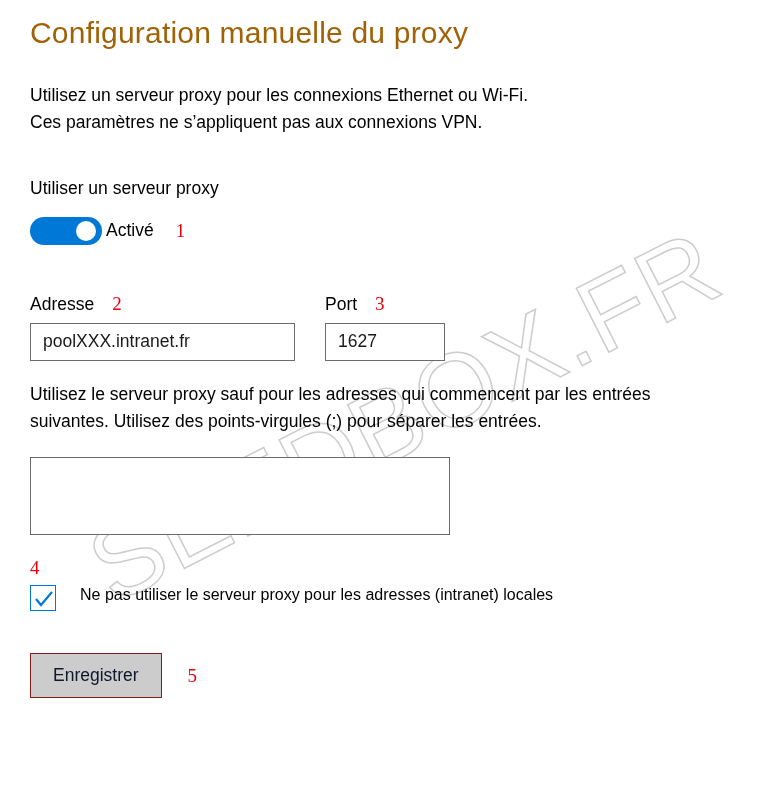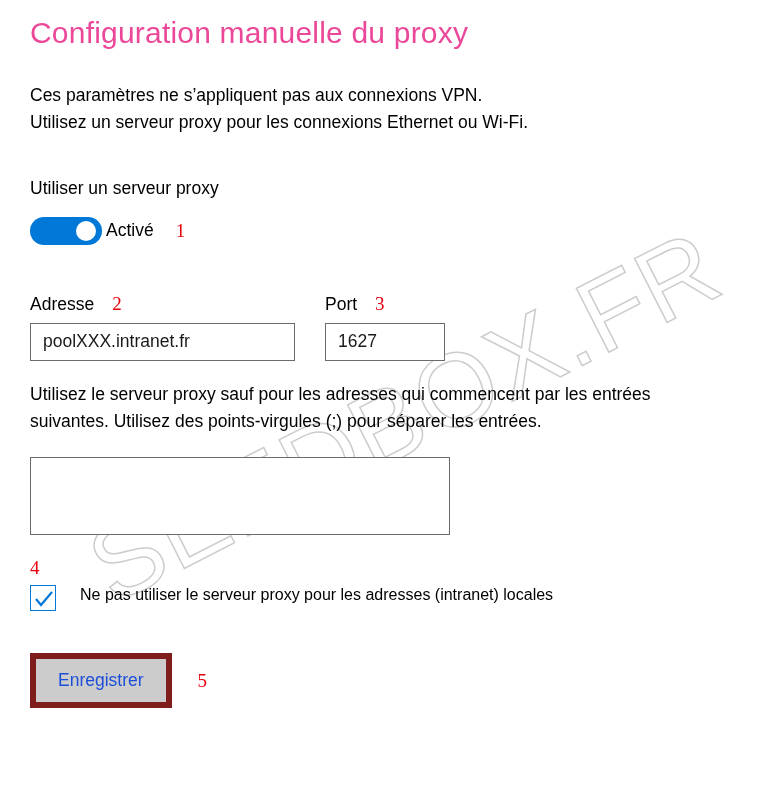--- a/index.html
+++ b/index.html
@@ -49,21 +49,21 @@
     z-index: 10;
     padding: 0 30px;
   }
 
   h1.title {
     font-size: 30px;
     font-weight: 400;
     margin: 0;
     padding-top: 16px;
     letter-spacing: 0.2px;
-    color: #ec4899;
+    color: #a16207;
   }
 
   .intro {
     margin-top: 32px;
     font-size: 17.5px;
     line-height: 1.55;
     max-width: 690px;
   }
 
   .section-label {
@@ -189,43 +189,43 @@
   }
 
   
   .save-row {
     display: flex;
     align-items: center;
     margin-top: 42px;
   }
   .save-button {
     background: #cccccc;
-    border: 6px solid #7f1d1d;
+    border: 1px solid #7f1d1d;
     padding: 11px 22px;
     font-size: 17.5px;
     font-family: "Liberation Sans", sans-serif;
-    color: #1d4ed8;
+    color: #0f172a;
     cursor: pointer;
   }
   .save-row .marker { margin-left: 26px; }
 </style>
 </head>
 <body>
 
 <div class="watermark">
   <span>SEEDBOX.FR</span>
 </div>
 
 <div class="page">
 
   <h1 class="title">Configuration manuelle du proxy</h1>
 
   <div class="intro">
+    <div>Utilisez un serveur proxy pour les connexions Ethernet ou Wi-Fi.</div>
     <div>Ces paramètres ne s’appliquent pas aux connexions VPN.</div>
-    <div>Utilisez un serveur proxy pour les connexions Ethernet ou Wi-Fi.</div>
   </div>
 
   <div class="section-label">Utiliser un serveur proxy</div>
 
   <div class="toggle-row">
     <div class="toggle">
       <div class="knob"></div>
     </div>
     <div class="toggle-label">Activé</div>
     <div class="marker inline">1</div>

